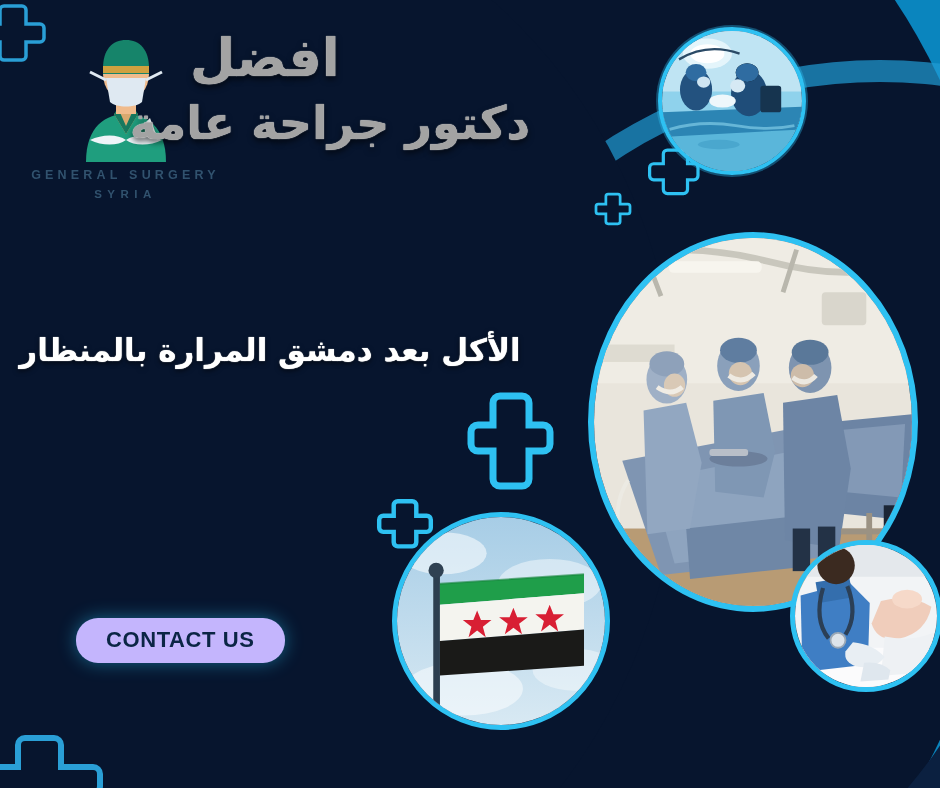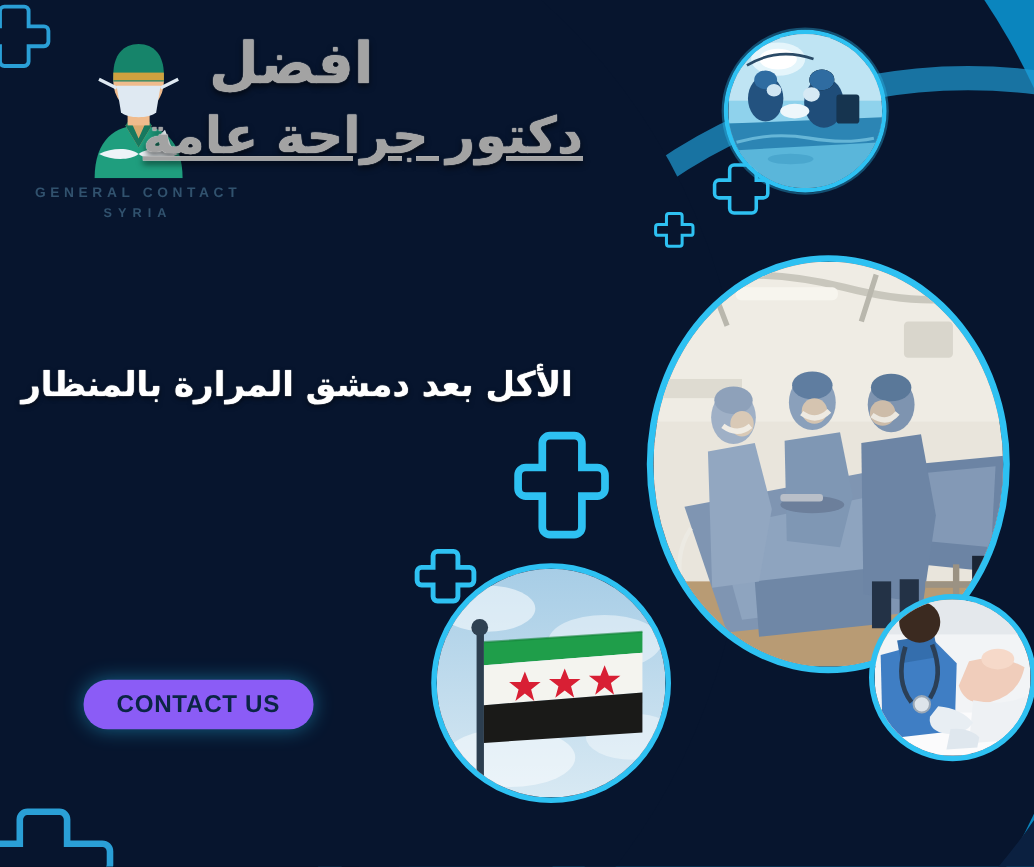--- a/index.html
+++ b/index.html
@@ -69,36 +69,36 @@
   .headline{
     position:absolute;left:190px;top:24px;width:340px;
     text-align:left;direction:rtl;
     color:#a3a3a3;
     font-size:52px;line-height:1.33;
     font-weight:700;
     text-shadow:0 0 1px #fff,0 3px 6px rgba(0,0,0,.65);
     font-family:"DejaVu Sans","Liberation Sans",sans-serif;
   }
   .headline div{white-space:nowrap;}
-  .hl-2{font-size:46px;letter-spacing:-1px;text-decoration:underline;}
+  .hl-2{font-size:46px;letter-spacing:-1px;}
 
   .subline{
     position:absolute;left:10px;top:332px;width:520px;
     text-align:center;direction:rtl;
     color:#ffffff;font-size:31px;font-weight:700;
     text-shadow:0 0 1px #fff,0 2px 5px rgba(0,0,0,.6);
     font-family:"DejaVu Sans","Liberation Sans",sans-serif;
     white-space:nowrap;
   }
 
   
   .contact-btn{
     position:absolute;left:76px;top:618px;
     padding:9px 30px 10px;
-    background:#8b5cf6;border-radius:22px;
+    background:#c4b5fd;border-radius:22px;
     color:#0b2545;font-size:22px;font-weight:700;
     letter-spacing:.6px;
     box-shadow:0 0 18px rgba(41,195,245,.45);
     cursor:pointer;
   }
   .site-url{
     position:absolute;left:14px;top:668px;
     color:#e8eef6;font-size:22.5px;letter-spacing:.4px;
     text-shadow:0 1px 3px rgba(0,0,0,.7);
     cursor:pointer;
@@ -153,21 +153,21 @@
       <rect x="54" y="70" width="20" height="22" fill="#f0bb8c"></rect>
       <ellipse cx="64" cy="52" rx="23" ry="27" fill="#f0bb8c"></ellipse>
       <path d="M41 46 C41 28 50 18 64 18 C78 18 87 28 87 46 L87 52 L41 52 Z" fill="#16846a"></path>
       <rect x="41" y="44" width="46" height="7" fill="#cfa13f"></rect>
       <path d="M44 56 L84 56 L80 80 C74 86 54 86 48 80 Z" fill="#dfe9f2"></path>
       <path d="M44 58 L28 50 M84 58 L100 50" stroke="#dfe9f2" stroke-width="3" fill="none"></path>
       <path d="M28 118 C40 112 56 112 64 118 C56 124 40 124 28 118 Z" fill="#eef4f8"></path>
       <path d="M100 118 C88 112 72 112 64 118 C72 124 88 124 100 118 Z" fill="#eef4f8"></path>
       <path d="M88 96 L94 112 L88 116 L84 100 Z" fill="#eef4f8"></path>
     </svg>
-    <div class="logo-title">GENERAL CONTACT</div>
+    <div class="logo-title">GENERAL SURGERY</div>
     <div class="logo-sub">SYRIA</div>
   </div>
 
   <div class="headline">
     <div class="hl-1">افضل</div>
     <div class="hl-2">دكتور جراحة عامة</div>
   </div>
 
   <div class="subline">الأكل بعد دمشق المرارة بالمنظار</div>
 

